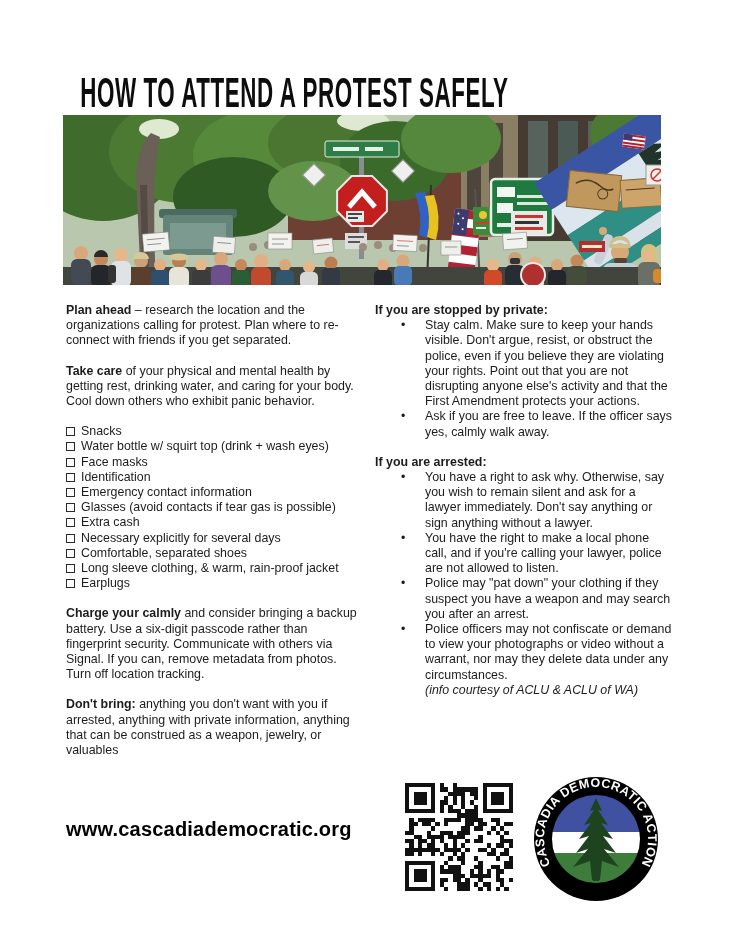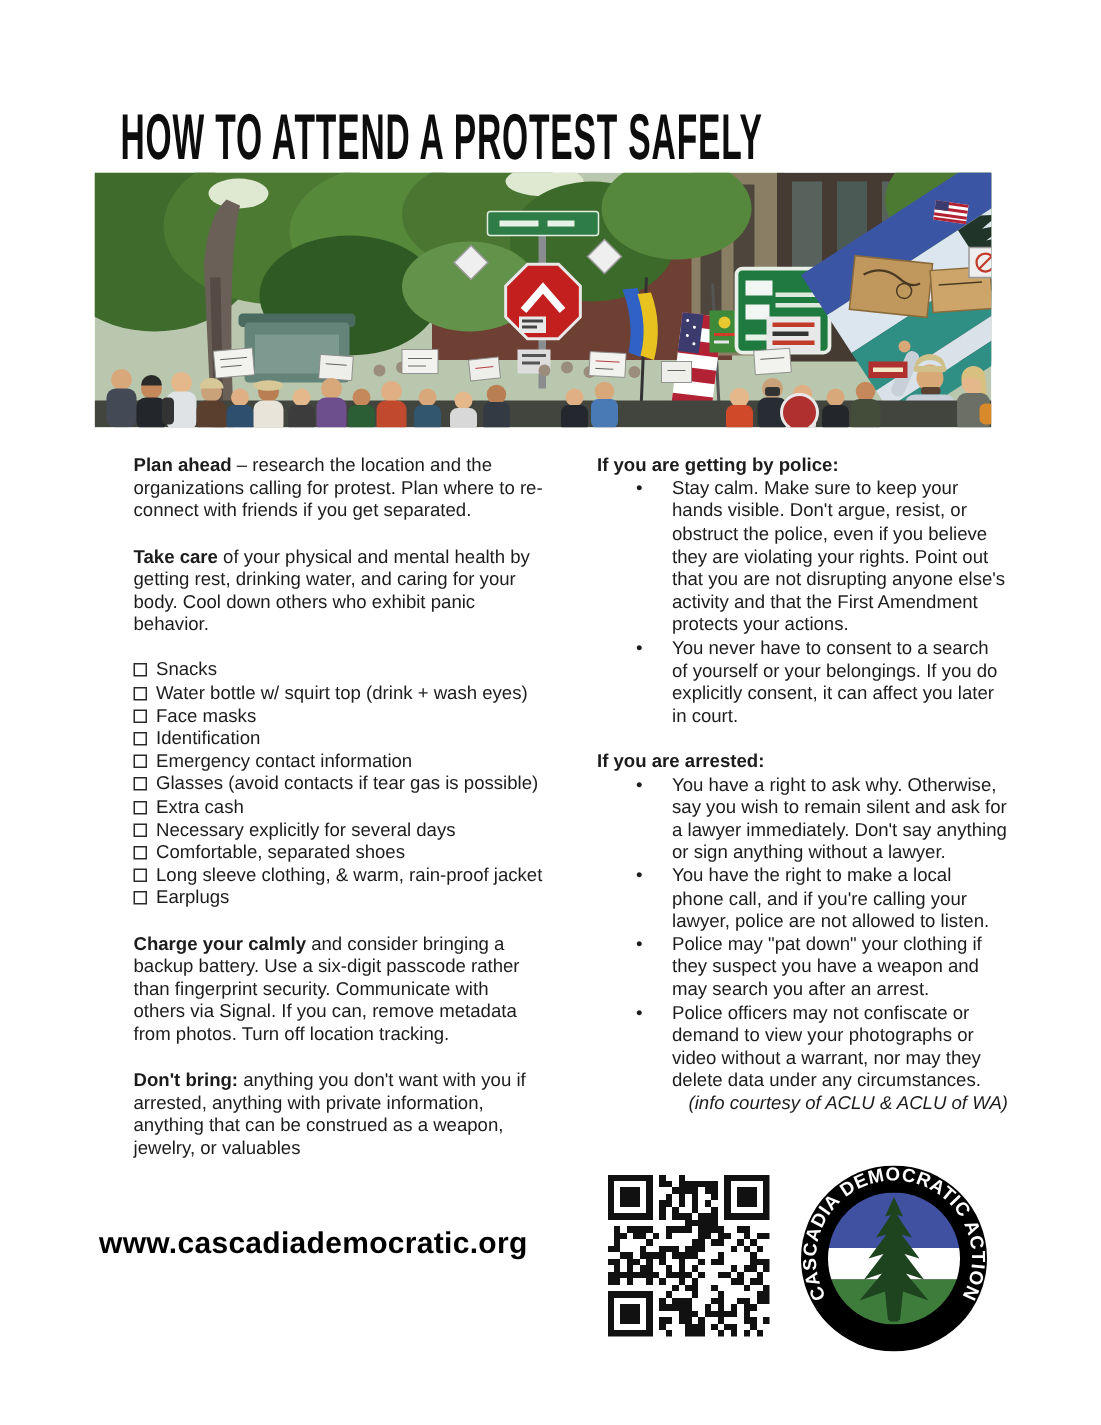--- a/index.html
+++ b/index.html
@@ -13,32 +13,32 @@
   .title { font-size:40px; font-weight:800; line-height:1; color:#0d0d0d;
     white-space:nowrap; transform:scale(0.56,1.08); transform-origin:center;
     letter-spacing:1px; }
 
   
   .photo { position:absolute; left:63px; top:115px; width:598px; height:170px; overflow:hidden; }
   .photo svg { display:block; width:598px; height:170px; }
 
   
   .cols { position:absolute; left:66px; top:303px; width:606px; display:flex; gap:12px; }
-  .col { width:297px; font-size:12.4px; line-height:15.2px; color:#1c1c1c;margin-left:23px; }
+  .col { width:297px; font-size:12.4px; line-height:15.2px; color:#1c1c1c; }
   .col p { margin:0 0 15px 0; }
   .col b { font-weight:bold; }
   ul.checklist { list-style:none; margin:0 0 15px 0; }
   ul.checklist li { line-height:15.2px; white-space:nowrap; }
   .cbox { display:inline-block; width:9px; height:9px; border:1.2px solid #2a2a2a;
     margin-right:6px; vertical-align:-1px; background:#fff; }
   .sec-header { font-weight:bold; }
   ul.bullets { list-style:none; margin:0 0 15px 0; }
   ul.bullets li { position:relative; padding-left:50px; line-height:15.2px; }
   ul.bullets li::before { content:"\2022"; position:absolute; left:26px; top:0; }
-  .note { display:block; font-style:italic;text-align:right; }
+  .note { display:block; font-style:italic; }
 
   
   .site-url { position:absolute; left:66px; top:818px; width:340px;
     font-size:20px; font-weight:bold; color:#000; letter-spacing:0.2px; }
   .qr { position:absolute; left:405px; top:783px; width:108px; height:108px; }
   .qr svg { width:108px; height:108px; display:block; }
   .logo { position:absolute; left:534px; top:777px; width:124px; height:124px; }
   .logo svg { width:124px; height:124px; display:block; }
 </style>
 </head>
@@ -353,27 +353,27 @@
 
           <li><span class="cbox"></span><span>Long sleeve clothing, &amp; warm, rain-proof jacket</span></li>
 
           <li><span class="cbox"></span><span>Earplugs</span></li>
         </ul>
       <p><b>Charge your calmly</b><span> and consider bringing a backup battery. Use a six-digit passcode rather than fingerprint security. Communicate with others via Signal. If you can, remove metadata from photos. Turn off location tracking.</span></p>
       <p><b>Don't bring:</b><span> anything you don't want with you if arrested, anything with private information, anything that can be construed as a weapon, jewelry, or valuables</span></p>
     </div>
 
     <div class="col">
-      <div class="sec-header">If you are getting by police:</div>
+      <div class="sec-header">If you are stopped by private:</div>
       <ul class="bullets">
 
           <li><span>Stay calm. Make sure to keep your hands visible. Don't argue, resist, or obstruct the police, even if you believe they are violating your rights. Point out that you are not disrupting anyone else's activity and that the First Amendment protects your actions.</span><em class="note"></em></li>
 
-
-          <li><span>You never have to consent to a search of yourself or your belongings. If you do explicitly consent, it can affect you later in court.</span><em class="note"></em></li>
+          <li><span>Ask if you are free to leave. If the officer says yes, calmly walk away.</span><em class="note"></em></li>
+
         </ul>
       <div class="sec-header">If you are arrested:</div>
       <ul class="bullets">
 
           <li><span>You have a right to ask why. Otherwise, say you wish to remain silent and ask for a lawyer immediately. Don't say anything or sign anything without a lawyer.</span><em class="note"></em></li>
 
           <li><span>You have the right to make a local phone call, and if you're calling your lawyer, police are not allowed to listen.</span><em class="note"></em></li>
 
           <li><span>Police may "pat down" your clothing if they suspect you have a weapon and may search you after an arrest.</span><em class="note"></em></li>
 

